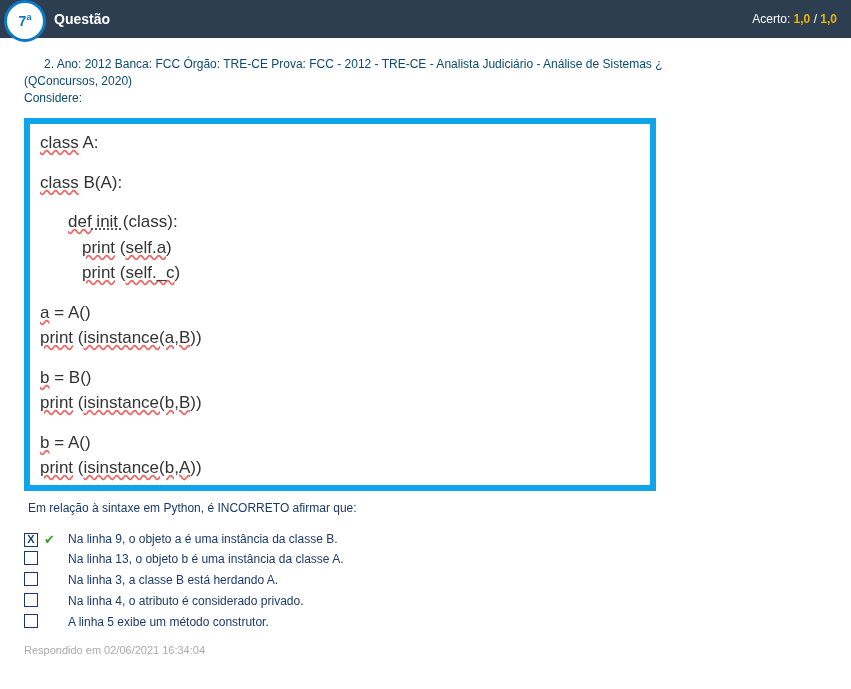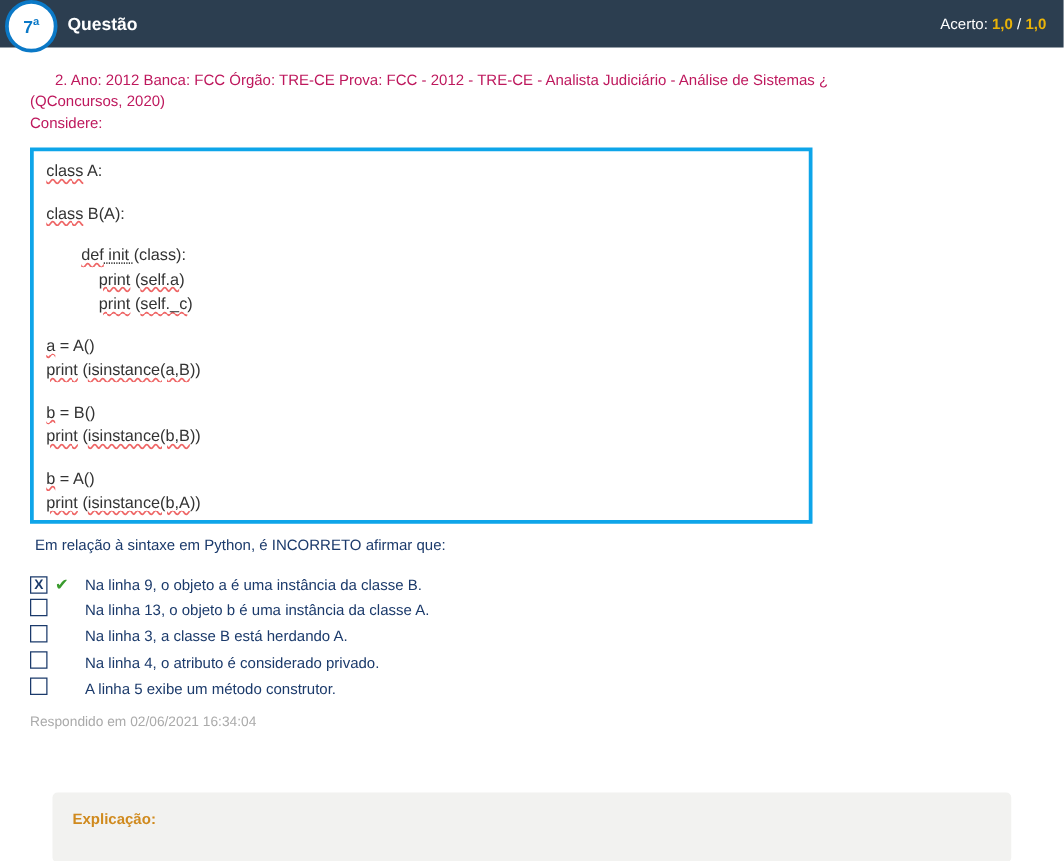--- a/index.html
+++ b/index.html
@@ -49,31 +49,31 @@
     margin-left: auto;
     font-size: 12px;
   }
   .header-score .label { color: #fff; }
   .header-score .val { color: #eab308; font-weight: bold; }
   .body-area {
     padding: 10px 24px 20px 24px;
     color: #1b3a6b;
   }
   .prompt-text {
-    color: #be185d;
+    color: #0c4a6e;
     margin: 8px 0 12px 0;
     line-height: 1.4;
   }
   .prompt-text .line1 { text-indent: 20px; display:block; }
   .code-box {
-    border: 3px solid #0ea5e9;
+    border: 6px solid #0ea5e9;
     padding: 6px 10px 4px 10px;
     width: 600px;
     font-family: Arial, sans-serif;
-    font-size: 13px;
+    font-size: 17px;
     color: #333;
     line-height: 1.5;
     margin-bottom: 0;
   }
   .code-box .u { text-decoration: underline; text-decoration-color: #e66; text-decoration-style: wavy; }
   .code-box .ud { text-decoration: underline dotted #333; }
   .code-box .ind1 { padding-left: 14px; display:block;}
   .code-box .ind2 { padding-left: 28px; display:block;}
   .code-box .ind3 { padding-left: 42px; display:block;}
   .code-box .blank { height: 14px; }

